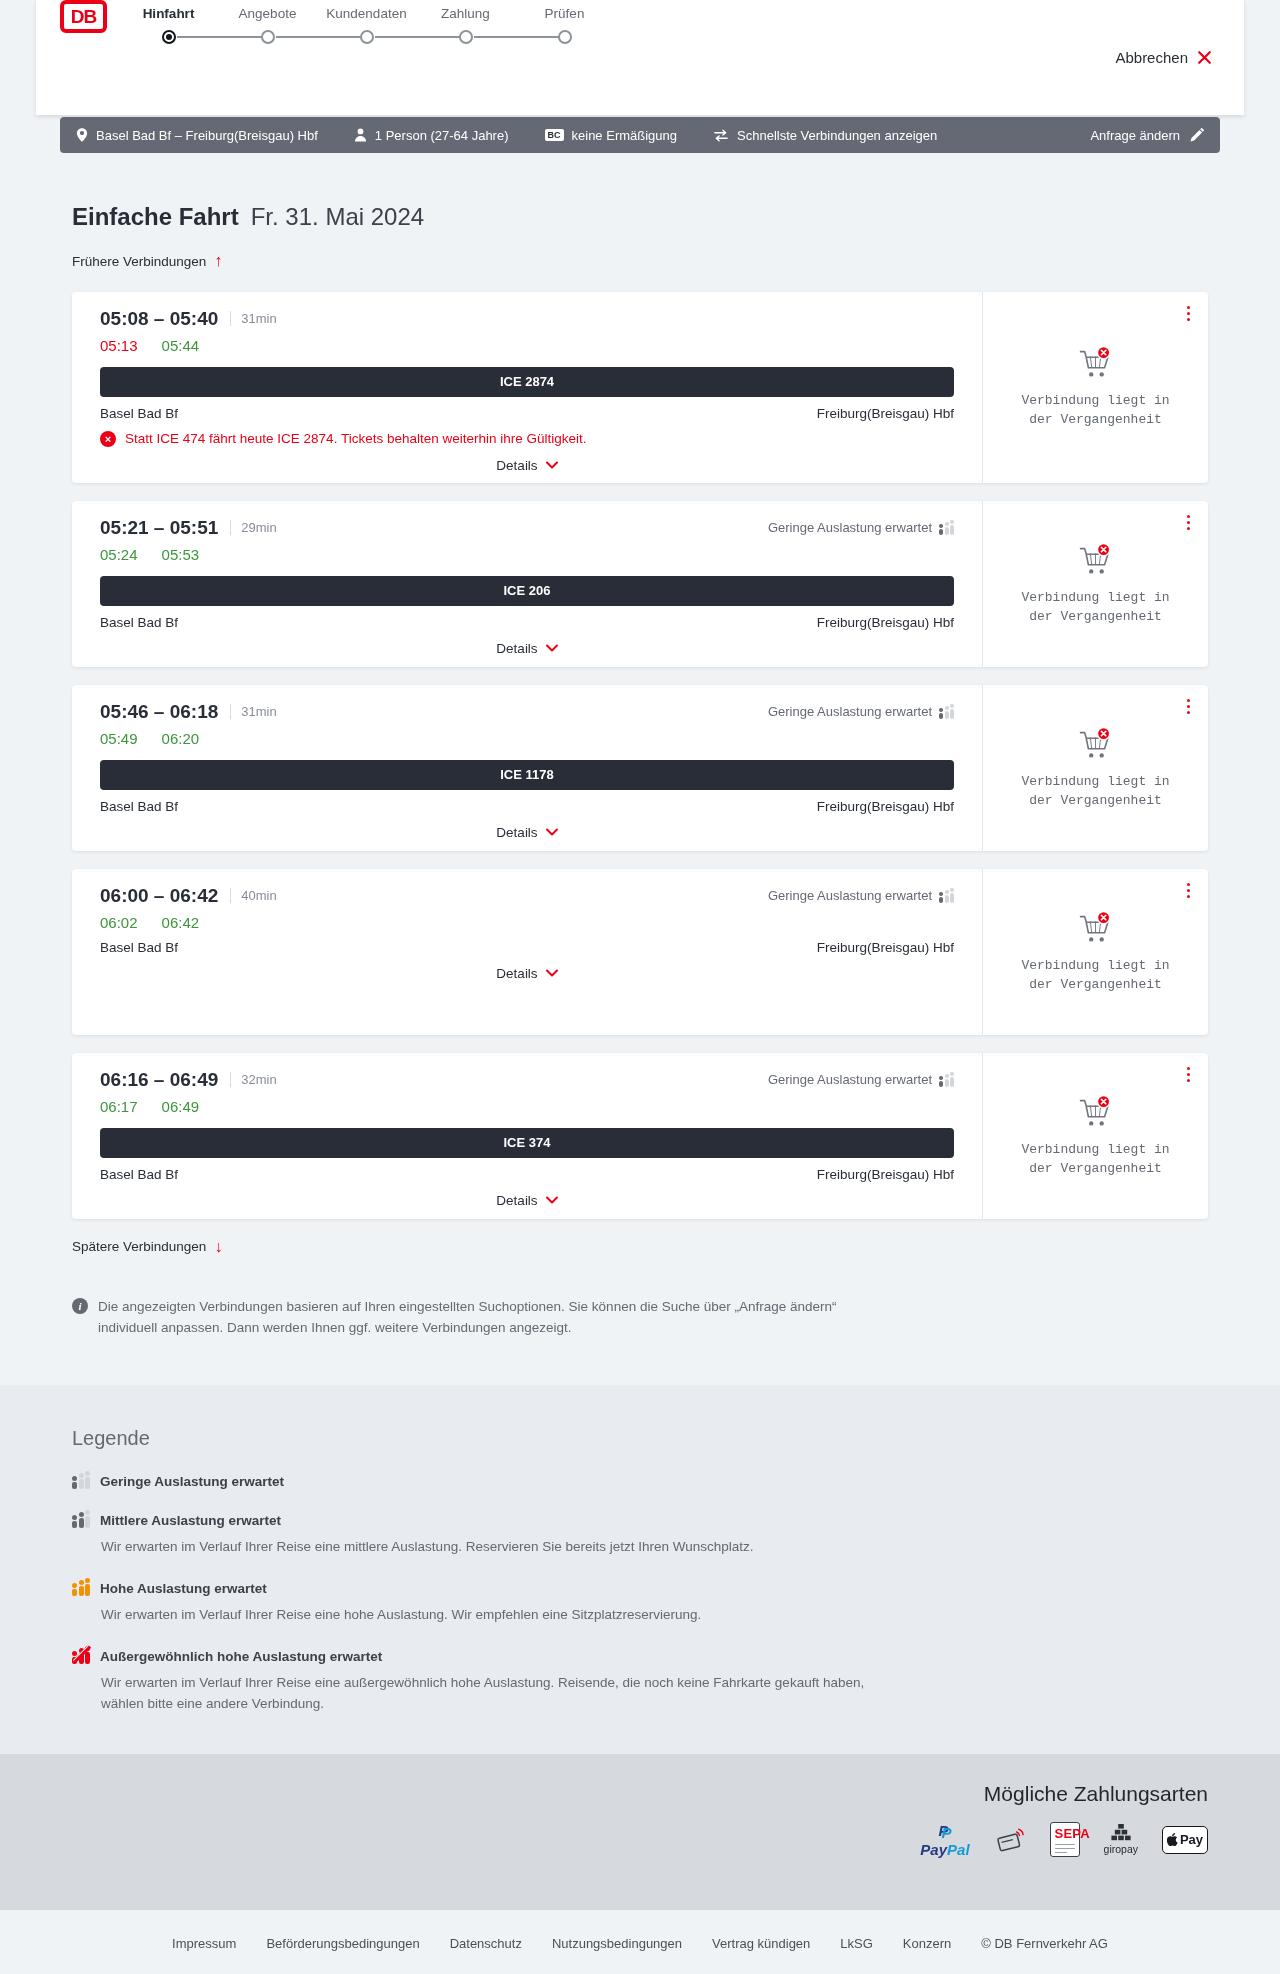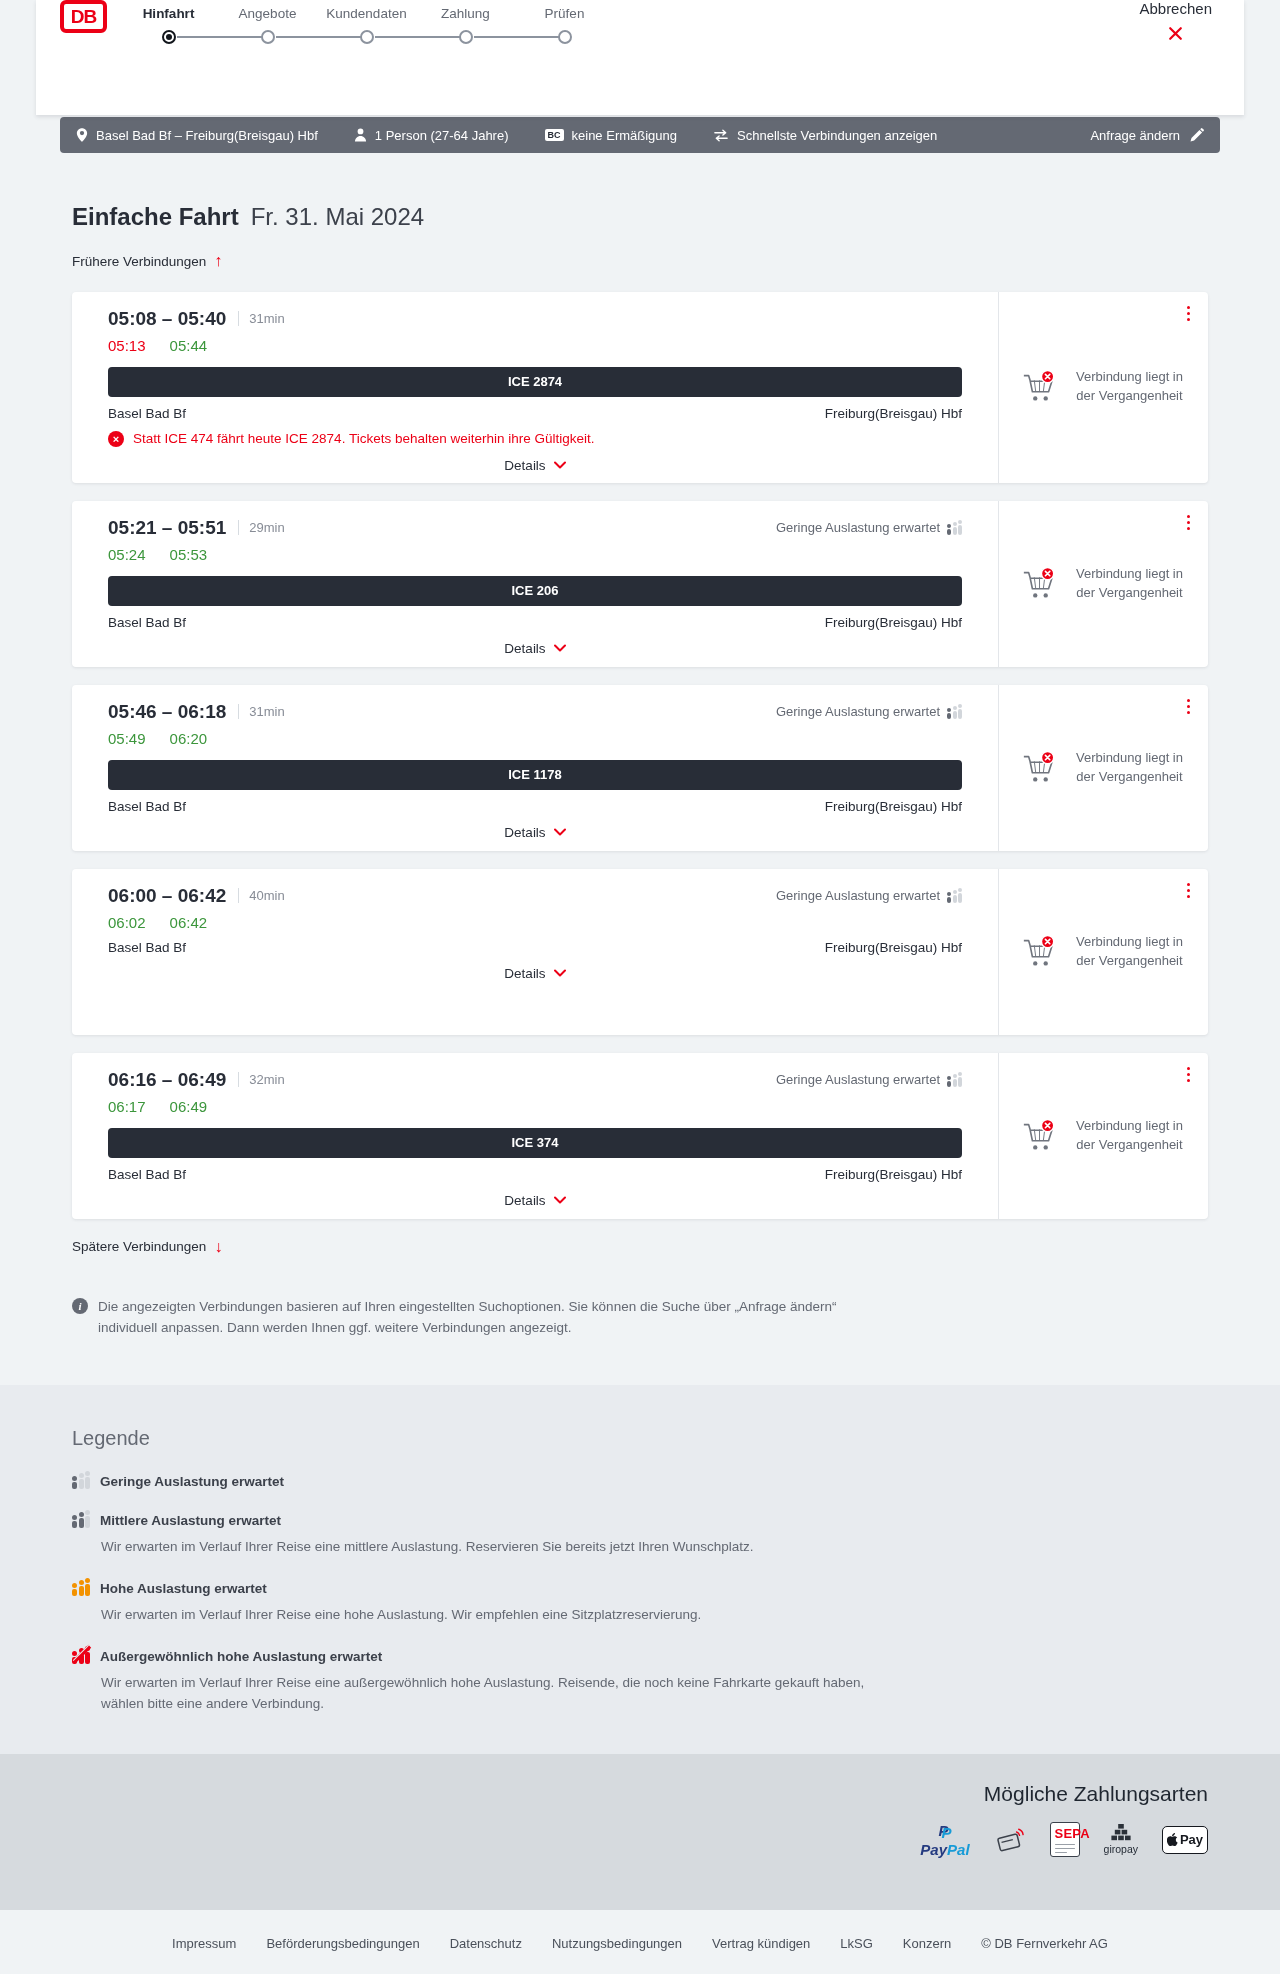--- a/index.html
+++ b/index.html
@@ -21,21 +21,21 @@
   .step{width:99px;text-align:center;cursor:pointer;}
   .step-label{font-size:13.5px;color:var(--text-gray);margin-bottom:9px;white-space:nowrap;}
   .step.active .step-label{color:var(--dark);font-weight:700;}
   .dots{display:flex;justify-content:center;}
   .dot{position:relative;width:14px;height:14px;border:2px solid #8c939e;border-radius:50%;background:#fff;
     display:flex;align-items:center;justify-content:center;}
   .step.active .dot{border-color:#12161c;}
   .step.active .dot::before{content:'';width:6px;height:6px;border-radius:50%;background:#12161c;}
   .step:not(:last-child) .dot::after{content:'';position:absolute;left:13px;top:4px;width:86px;height:2px;background:#8c939e;}
   .cancel-btn{margin-left:auto;margin-right:32px;display:flex;align-items:center;gap:9px;background:none;border:none;
-    font-family:inherit;font-size:15px;color:var(--dark);cursor:pointer;flex-direction:column;}
+    font-family:inherit;font-size:15px;color:var(--dark);cursor:pointer;}
 
   
   .searchbar{margin:2px 60px 0;height:36px;background:var(--bar-bg);border-radius:4px;
     display:flex;align-items:center;padding:0 16px;gap:36px;color:#fff;font-size:13px;}
   .sb-item{display:flex;align-items:center;gap:8px;white-space:nowrap;}
   .bc-badge{background:#fff;color:var(--dark);font-size:9px;font-weight:700;padding:1px 3px;border-radius:2px;line-height:1.2;}
   .sb-edit{margin-left:auto;display:flex;align-items:center;gap:9px;background:none;border:none;color:#fff;
     font-family:inherit;font-size:13px;cursor:pointer;}
 
   
@@ -45,21 +45,21 @@
   .title-date{font-size:24px;font-weight:400;color:#3c414b;text-align:right;}
   .shift-link{margin-top:22px;display:inline-flex;align-items:center;gap:8px;background:none;border:none;
     font-family:inherit;font-size:13.5px;color:var(--dark);cursor:pointer;}
   .shift-link .arr{color:var(--brand-red);font-size:16px;font-weight:700;line-height:1;}
   .later-row{margin-top:20px;}
 
   
   .card{margin-top:22px;background:#fff;border-radius:4px;box-shadow:0 1px 3px rgba(40,45,55,.10);
     display:flex;min-height:166px;}
   .card + .card{margin-top:18px;}
-  .card-main{flex:1;padding:16px 36px 10px;}
+  .card-main{flex:1;padding:16px 28px 10px;}
   .row{display:flex;align-items:center;}
   .time-range{font-size:19px;font-weight:700;color:var(--dark);}
   .duration{font-size:13px;color:var(--muted-gray);border-left:1px solid #d7dce1;padding-left:10px;margin-left:12px;}
   .occ-wrap{margin-left:auto;display:flex;align-items:flex-end;gap:7px;}
   .occ-label{font-size:13px;color:var(--text-gray);}
   .occ{display:inline-flex;align-items:flex-end;gap:1.5px;height:13px;position:relative;}
   .occ i{display:block;width:4px;border-radius:2px;position:relative;}
   .occ i::before{content:'';position:absolute;top:-5px;left:0;width:4px;height:4px;border-radius:50%;background:inherit;}
   .occ i:nth-child(1){height:6px;} .occ i:nth-child(2){height:8px;} .occ i:nth-child(3){height:10px;}
   .occ-low i:nth-child(1){background:var(--text-gray);} .occ-low i:nth-child(2),.occ-low i:nth-child(3){background:#d2d6db;}
@@ -68,22 +68,22 @@
   .train-bar{margin-top:13px;height:30px;background:var(--train-bar-bg);border-radius:4px;
     display:flex;align-items:center;justify-content:center;}
   .train-label{color:#fff;font-size:13px;font-weight:700;}
   .row.stations{margin-top:9px;justify-content:space-between;font-size:13.5px;color:var(--dark);}
   .row.warning{margin-top:10px;gap:9px;font-size:13.5px;color:var(--brand-red);}
   .warn-icon{width:16px;height:16px;border-radius:50%;background:var(--brand-red);color:#fff;font-size:11px;font-weight:700;
     display:flex;align-items:center;justify-content:center;flex:0 0 auto;}
   .row.details{margin-top:11px;justify-content:center;}
   .details-btn{display:flex;align-items:center;gap:8px;background:none;border:none;font-family:inherit;
     font-size:13.5px;color:var(--dark);cursor:pointer;}
-  .card-side{width:210px;border-left:1px solid var(--divider);position:relative;
-    display:flex;align-items:center;justify-content:center;padding:14px 20px;gap:10px;}
+  .card-side{width:226px;border-left:1px solid var(--divider);position:relative;
+    display:flex;flex-direction:column;align-items:center;justify-content:center;padding:14px 20px;gap:10px;font-family:Liberation Mono, monospace;}
   .kebab{position:absolute;top:10px;right:14px;background:none;border:none;cursor:pointer;
     display:flex;flex-direction:column;gap:2.5px;padding:4px;}
   .kebab i{width:3.5px;height:3.5px;border-radius:50%;background:var(--brand-red);}
   .past-note{font-size:13px;color:var(--text-gray);text-align:center;line-height:1.45;max-width:160px;}
 
   
   .info-note{margin-top:42px;display:flex;gap:10px;padding-bottom:46px;}
   .info-icon{flex:0 0 auto;width:16px;height:16px;border-radius:50%;background:var(--text-gray);color:#fff;
     font-size:11px;font-weight:700;display:flex;align-items:center;justify-content:center;margin-top:1px;
     font-family:"Liberation Serif","DejaVu Serif",serif;font-style:italic;}

